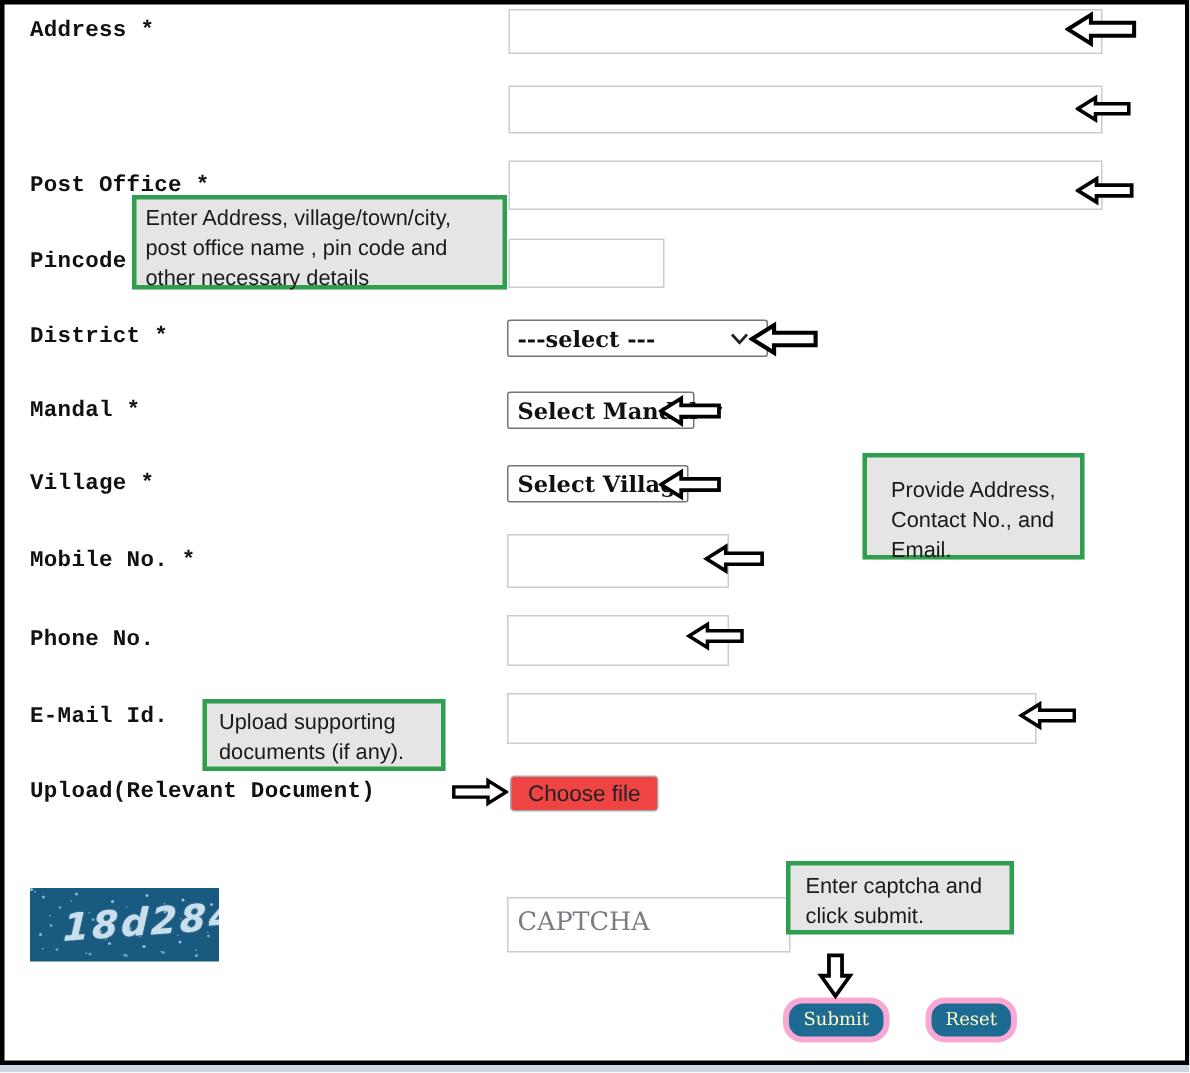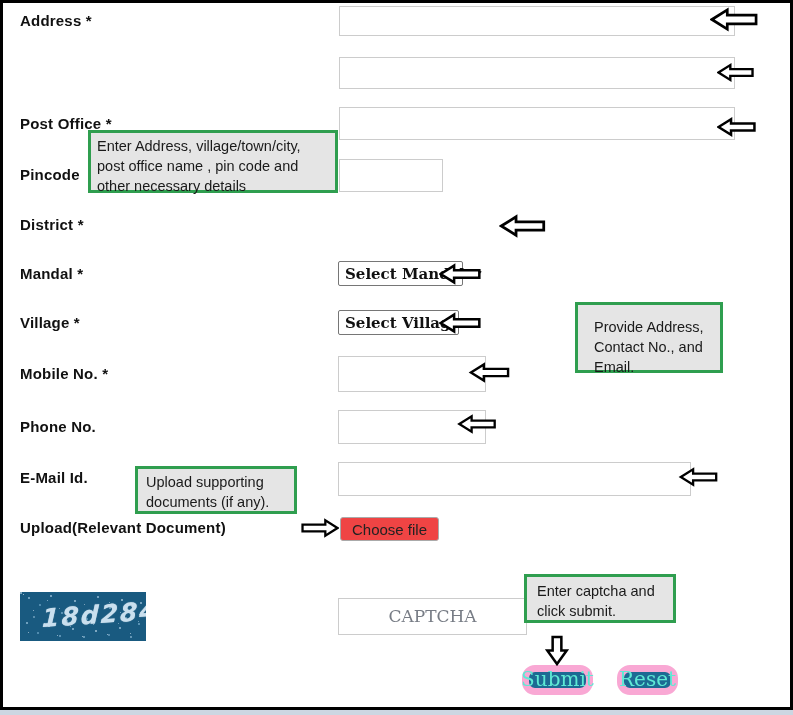--- a/index.html
+++ b/index.html
@@ -9,26 +9,26 @@
     position:absolute; left:0; top:0; width:793px; height:710px;
     border:3px solid #000; background:#fff;
   }
   .bottom-strip {
     position:absolute; left:0; top:710px; width:793px; height:5px;
     background:#ccd6e2;
   }
   .abs { position:absolute; }
 
   .lbl {
-    font-family:Liberation Sans, sans-serif; font-weight:bold; font-size:15px;
+    font-family:Liberation Mono, monospace; font-weight:bold; font-size:15px;
     color:#111; letter-spacing:0.2px; white-space:nowrap;
   }
   .txt-input {
     position:absolute; border:1px solid #ccc; background:#fff;
-    font-family:Liberation Sans, sans-serif; font-size:15px; padding:0 6px; outline:none;text-align:center;
+    font-family:Liberation Serif, serif; font-size:15px; padding:0 6px; outline:none;
   }
   .captcha-input::placeholder {
     font-family:"DejaVu Serif", serif; font-size:17px; color:#777c85; opacity:1;
   }
   .sel {
     position:absolute; border:1px solid #767676; border-radius:2px; background:#fff;
     font-family:"DejaVu Serif", serif; font-weight:bold; font-size:15px; color:#111;
     display:flex; align-items:center; padding:0 6px; cursor:pointer; white-space:nowrap;
   }
   .sel .chev { margin-left:6px; display:inline-flex; }
@@ -75,22 +75,22 @@
   .noise2 { position:absolute; left:3px; top:2px; width:1px; height:1px; background:rgba(235,245,252,.8); border-radius:50%;
     box-shadow: 10px 16px rgba(235,245,252,.7), 24px 6px rgba(205,230,248,.7), 36px 14px rgba(235,245,252,.6),
      49px 24px rgba(205,230,248,.7), 61px 10px rgba(235,245,252,.6), 72px 19px rgba(205,230,248,.7),
      86px 8px rgba(235,245,252,.6), 97px 18px rgba(205,230,248,.7), 108px 12px rgba(235,245,252,.6),
      116px 20px rgba(205,230,248,.7), 5px 38px rgba(235,245,252,.7), 21px 29px rgba(205,230,248,.6),
      34px 41px rgba(235,245,252,.7), 47px 32px rgba(205,230,248,.6), 59px 42px rgba(235,245,252,.7),
      70px 30px rgba(205,230,248,.6), 84px 40px rgba(235,245,252,.7), 95px 29px rgba(205,230,248,.6),
      107px 39px rgba(235,245,252,.7), 115px 27px rgba(205,230,248,.6); }
 
   .pill-btn {
-    position:absolute; background:#1d6a93; border:7px solid #f9a8d4; border-radius:13px;
-    color:#5eead4; font-family:"DejaVu Serif", serif; font-size:20px; cursor:pointer;
+    position:absolute; background:#1d6a93; border:4px solid #f9a8d4; border-radius:13px;
+    color:#fef9c3; font-family:"DejaVu Serif", serif; font-size:12px; cursor:pointer;
     display:flex; align-items:center; justify-content:center; padding-bottom:2px;
   }
   .arrow { position:absolute; pointer-events:none; }
 </style>
 </head>
 <body>
 
 <div class="stage">
   <div class="page">
 
@@ -106,20 +106,28 @@
     <div class="abs lbl" style="left:17px; top:516px;">Upload(Relevant Document)</div>
 
     <input class="txt-input" style="left: 336px; top: 3px; width: 396px; height: 30px;">
     <input class="txt-input" style="left: 336px; top: 54px; width: 396px; height: 32px;">
     <input class="txt-input" style="left: 336px; top: 104px; width: 396px; height: 33px;">
     <input class="txt-input" style="left: 336px; top: 156px; width: 104px; height: 33px;">
     <input class="txt-input" style="left: 335px; top: 353px; width: 148px; height: 36px;">
     <input class="txt-input" style="left: 335px; top: 407px; width: 148px; height: 34px;">
     <input class="txt-input" style="left: 335px; top: 459px; width: 353px; height: 34px;">
 
+    <div class="sel" style="left:335px; top:210px; width:174px; height:25px;">
+      <span>---select ---</span>
+      <span class="chev-right">
+        <svg width="12" height="8" viewBox="0 0 12 8">
+            <polyline points="1,1 6,6.5 11,1" fill="none" stroke="#222" stroke-width="1.8"></polyline>
+          </svg>
+      </span>
+    </div>
     <div class="sel" style="left:335px; top:258px; width:125px; height:25px;">
       <span>Select Mandal</span>
       <span class="chev">
         <svg width="11" height="8" viewBox="0 0 12 8">
             <polyline points="1,1 6,6.5 11,1" fill="none" stroke="#222" stroke-width="1.8"></polyline>
           </svg>
       </span>
     </div>
     <div class="sel" style="left:335px; top:307px; width:121px; height:25px;">
       <span>Select Village</span>

